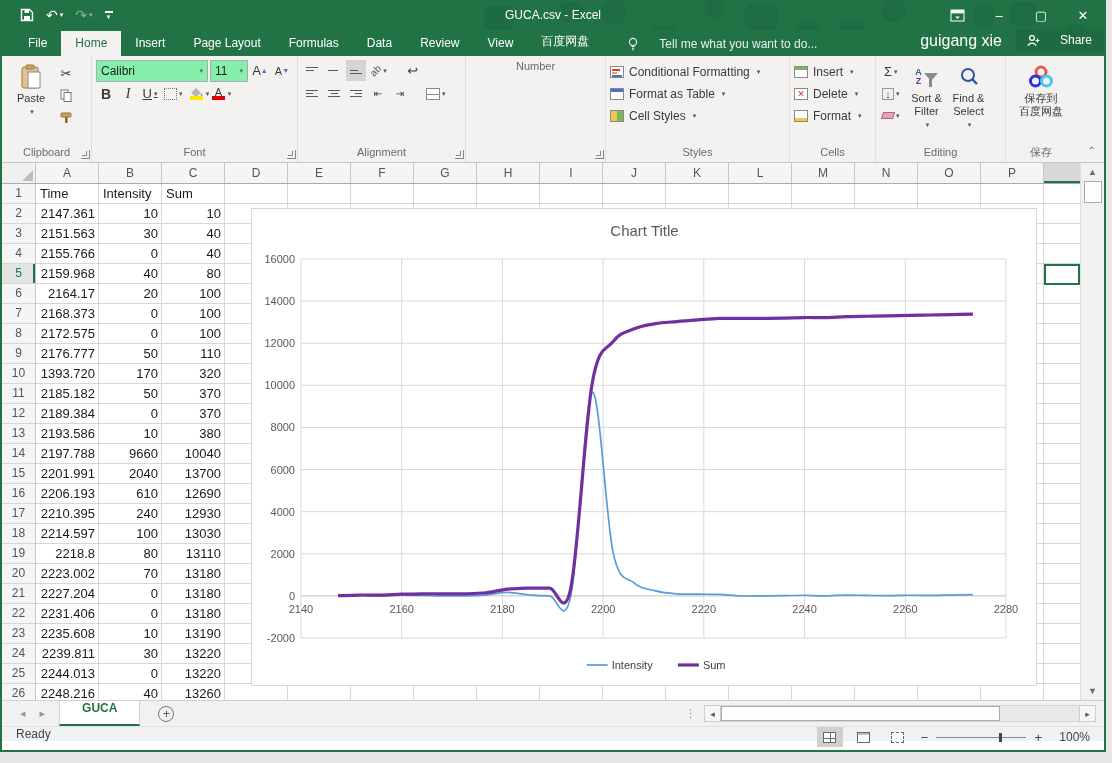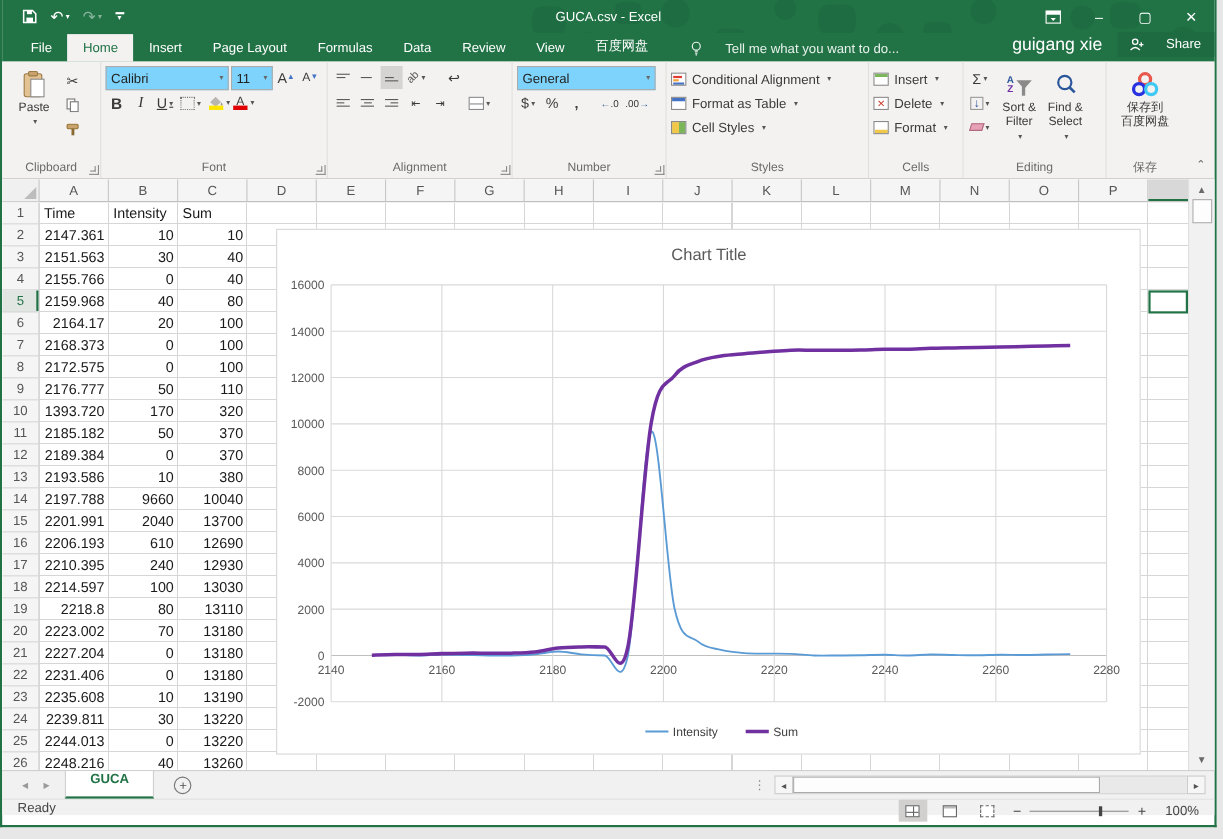--- a/index.html
+++ b/index.html
@@ -37,21 +37,21 @@
   .rg-body { flex:1; display:flex; align-items:flex-start; }
   .rg-label { height:17px; font-size:11px; color:#6a6a6a; text-align:center; line-height:15px; position:relative; }
   .launcher { position:absolute; right:1px; bottom:3px; width:9px; height:9px; border-right:1px solid #888; border-bottom:1px solid #888; }
   .launcher:before { content:""; position:absolute; right:2px; bottom:2px; width:4px; height:4px; border-right:1px solid #888; border-bottom:1px solid #888; }
   .bigbtn { width:50px; display:flex; flex-direction:column; align-items:center; font-size:11px; color:#3b3a39; text-align:center; padding-top:3px; line-height:13px; }
   .bigbtn .bicon { height:30px; display:flex; align-items:center; }
   .drop7 { font-size:7px; color:#555; margin-left:2px; }
   .minirow { display:flex; align-items:center; height:23px; gap:2px; }
   .mbtn { min-width:20px; height:21px; display:flex; align-items:center; justify-content:center; font-size:13px; color:#3b3a39; padding:0 2px; }
   .mbtn.active { background:#D6D4D2; }
-  .combo { background:#7dd3fc; border:1px solid #ABABAB; height:22px; display:flex; align-items:center; font-size:12px; color:#222; padding:0 4px; justify-content:space-between; }
+  .combo { background:#86efac; border:1px solid #ABABAB; height:22px; display:flex; align-items:center; font-size:12px; color:#222; padding:0 4px; justify-content:space-between; }
   .combo .drop7 { color:#666; }
   .lines { display:inline-block; }
   .lines i { display:block; height:1px; background:#5a5a5a; margin:2px 0; }
   .boldB { font-weight:bold; font-size:14px; }
   .italI { font-style:italic; font-family:"Liberation Serif", serif; font-size:14px; }
   .underU { text-decoration:underline; font-size:13px; }
   .colorbar { display:block; width:13px; height:4px; margin-top:-1px; }
   .stackbtn { display:flex; flex-direction:column; align-items:center; line-height:11px; }
   .sbtn-row { display:flex; align-items:center; gap:5px; height:21px; font-size:12px; color:#3b3a39; white-space:nowrap; }
   .gridicon { width:14px; height:12px; border:1px solid #8a8a8a; position:relative; background:#fff; flex:0 0 auto; }
@@ -342,44 +342,29 @@
               <span class="gridicon" style="background-image:linear-gradient(#8a8a8a,#8a8a8a);background-size:100% 1px;background-position:0 5px;background-repeat:no-repeat;"></span>
               <span class="drop7">▾</span>
             </span>
         </div>
       </div>
       <div class="rg-label"><span>Alignment</span></div>
       <span class="launcher"></span>
     </div>
 
     <div class="rgroup" style="width:140px;">
-      <div class="rg-body" style="flex-direction:column;">
-        <div class="minirow">
-          <span class="combo" style="width:126px;">
-              <span>General</span>
-              <span class="drop7">▾</span>
-            </span>
-        </div>
-        <div class="minirow">
-          <span class="mbtn">$<span class="drop7">▾</span></span>
-          <span class="mbtn">%</span>
-          <span class="mbtn" style="font-weight:bold;">,</span>
-          <span class="mbtn" style="font-size:9px;color:#333;margin-left:8px;"><span style="color:#2B579A;">←</span>.0<br></span>
-          <span class="mbtn" style="font-size:9px;color:#333;">.00<span style="color:#2B579A;">→</span></span>
-        </div>
-      </div>
       <div class="rg-label"><span>Number</span></div>
       <span class="launcher"></span>
     </div>
 
     <div class="rgroup" style="width:184px;">
       <div class="rg-body" style="flex-direction:column; gap:1px; padding-top:2px;">
         <span class="sbtn-row">
           <span class="gridicon" style="background-image:linear-gradient(#E03C32,#E03C32),linear-gradient(#F2A33C,#F2A33C),linear-gradient(#4472C4,#4472C4);background-size:8px 2px,5px 2px,10px 2px;background-position:1px 2px,1px 5px,1px 8px;background-repeat:no-repeat;"></span>
-          <span>Conditional Alignment</span>
+          <span>Conditional Formatting</span>
             <span class="drop7">▾</span>
         </span>
         <span class="sbtn-row">
           <span class="gridicon" style="box-shadow:inset 0 3px 0 #4472C4;"></span>
           <span>Format as Table</span>
             <span class="drop7">▾</span>
         </span>
         <span class="sbtn-row">
           <span class="gridicon" style="background:linear-gradient(90deg,#F2C84B 50%,#7CB65A 50%);"></span>
           <span>Cell Styles</span>

